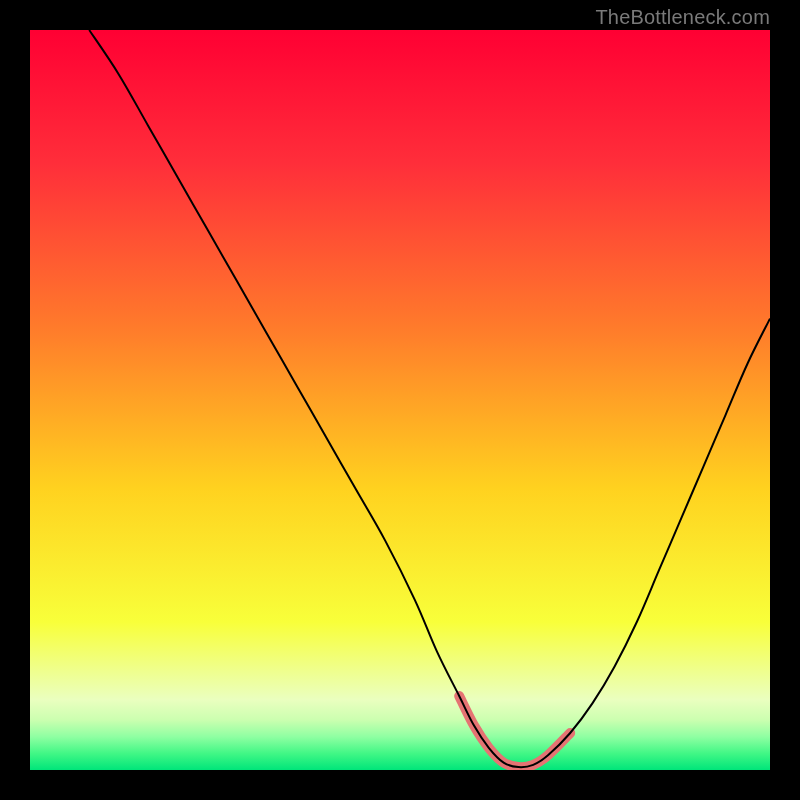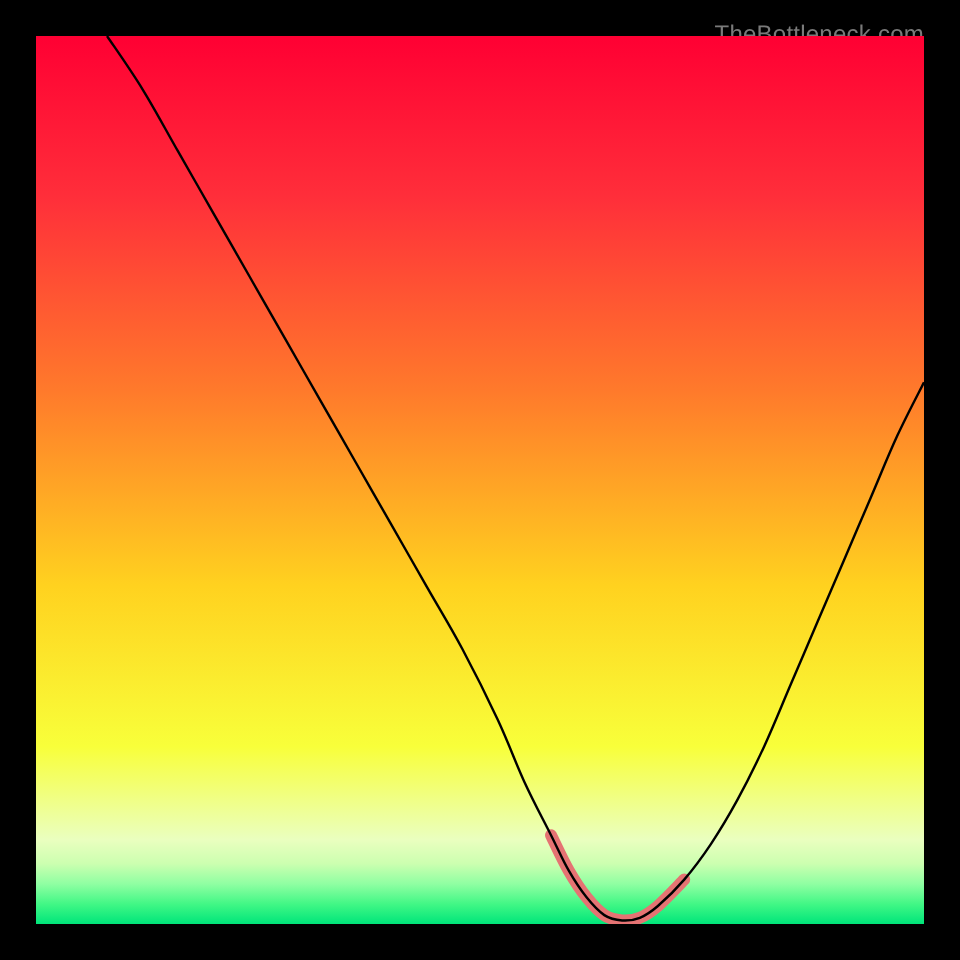--- a/index.html
+++ b/index.html
@@ -20,21 +20,21 @@
   .plot {
     position: absolute;
     left: 30px;
     top: 30px;
     width: 740px;
     height: 740px;
     overflow: hidden;
   }
   .attribution {
     position: absolute;
-    top: 18px;
+    top: 6px;
     right: 30px;
     color: #7a7a7a;
     font-size: 20px;
     font-weight: 500;
     letter-spacing: 0.2px;
     text-align: center;
   }
   svg { display: block; }
   .curve {
     fill: none;

